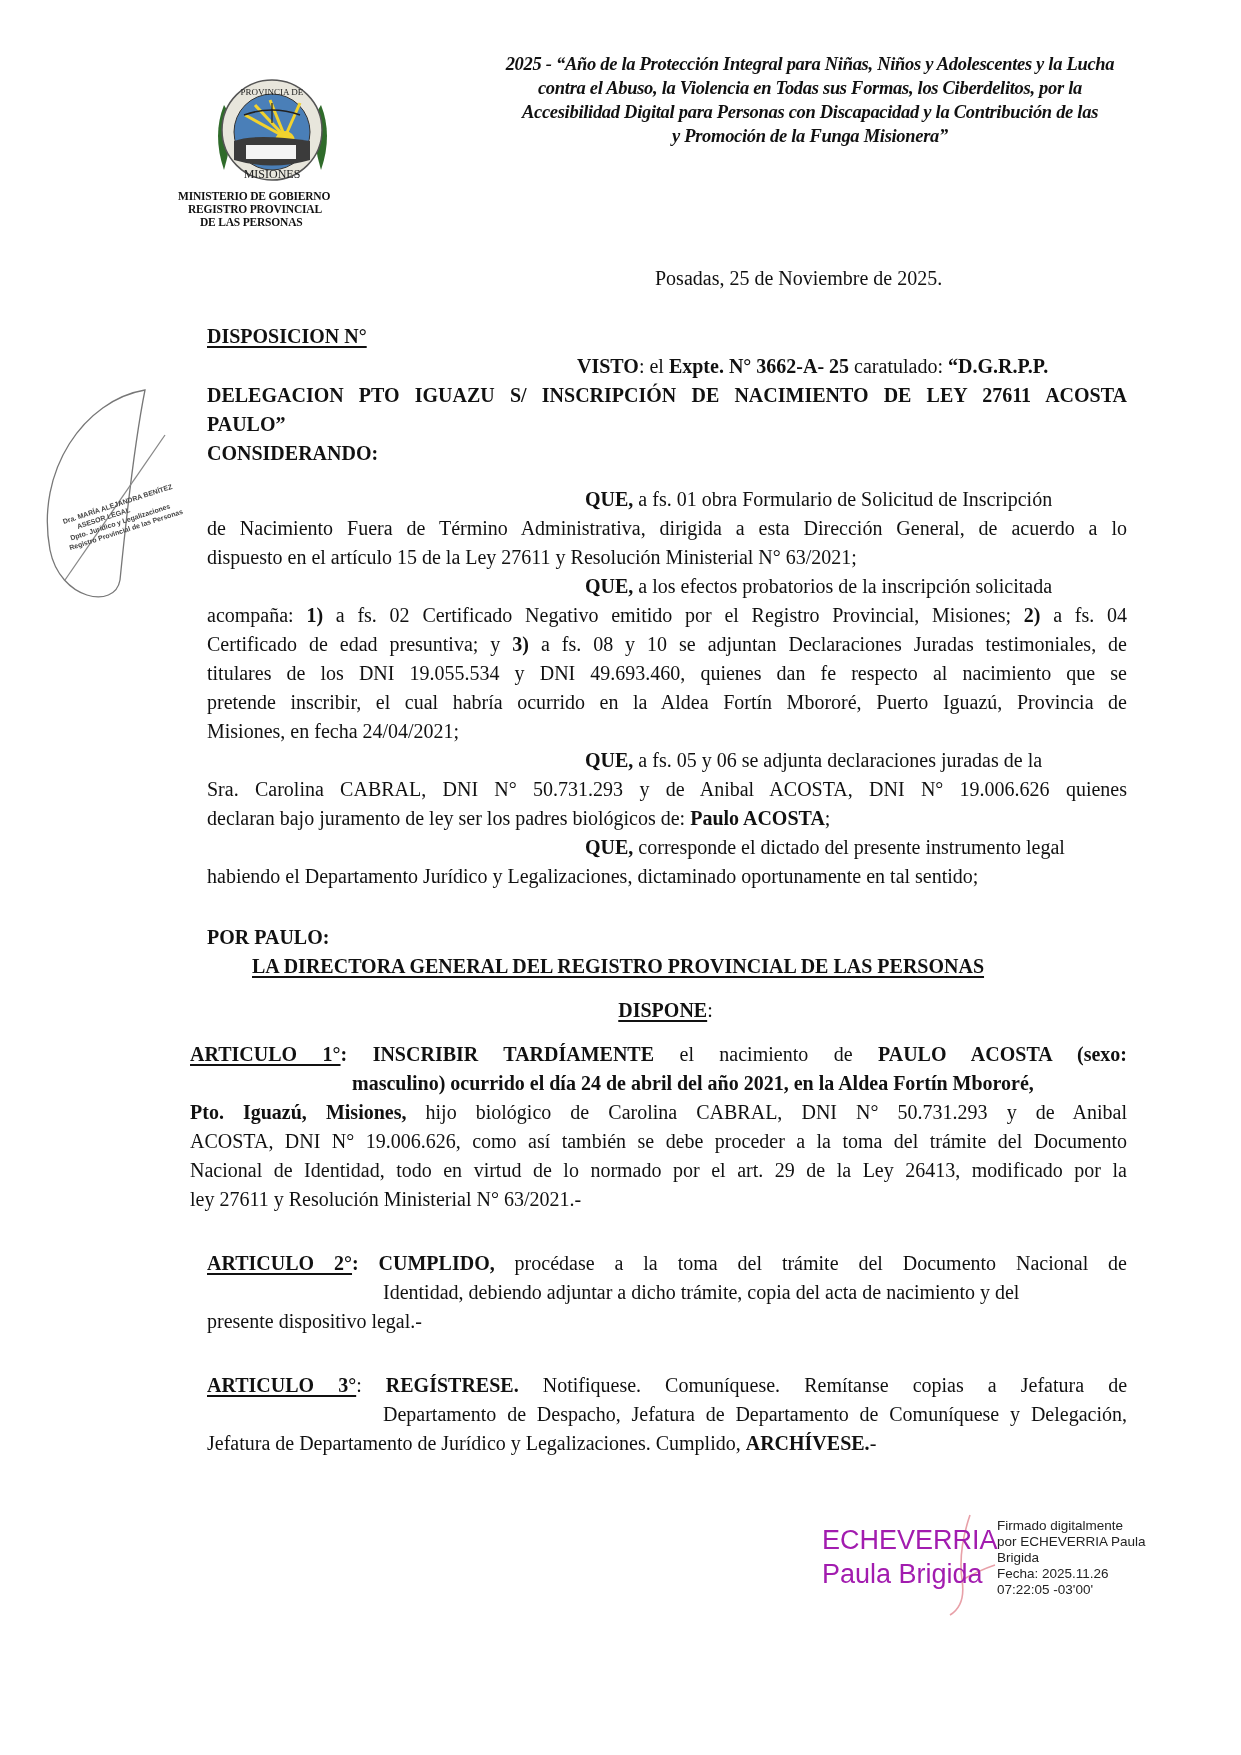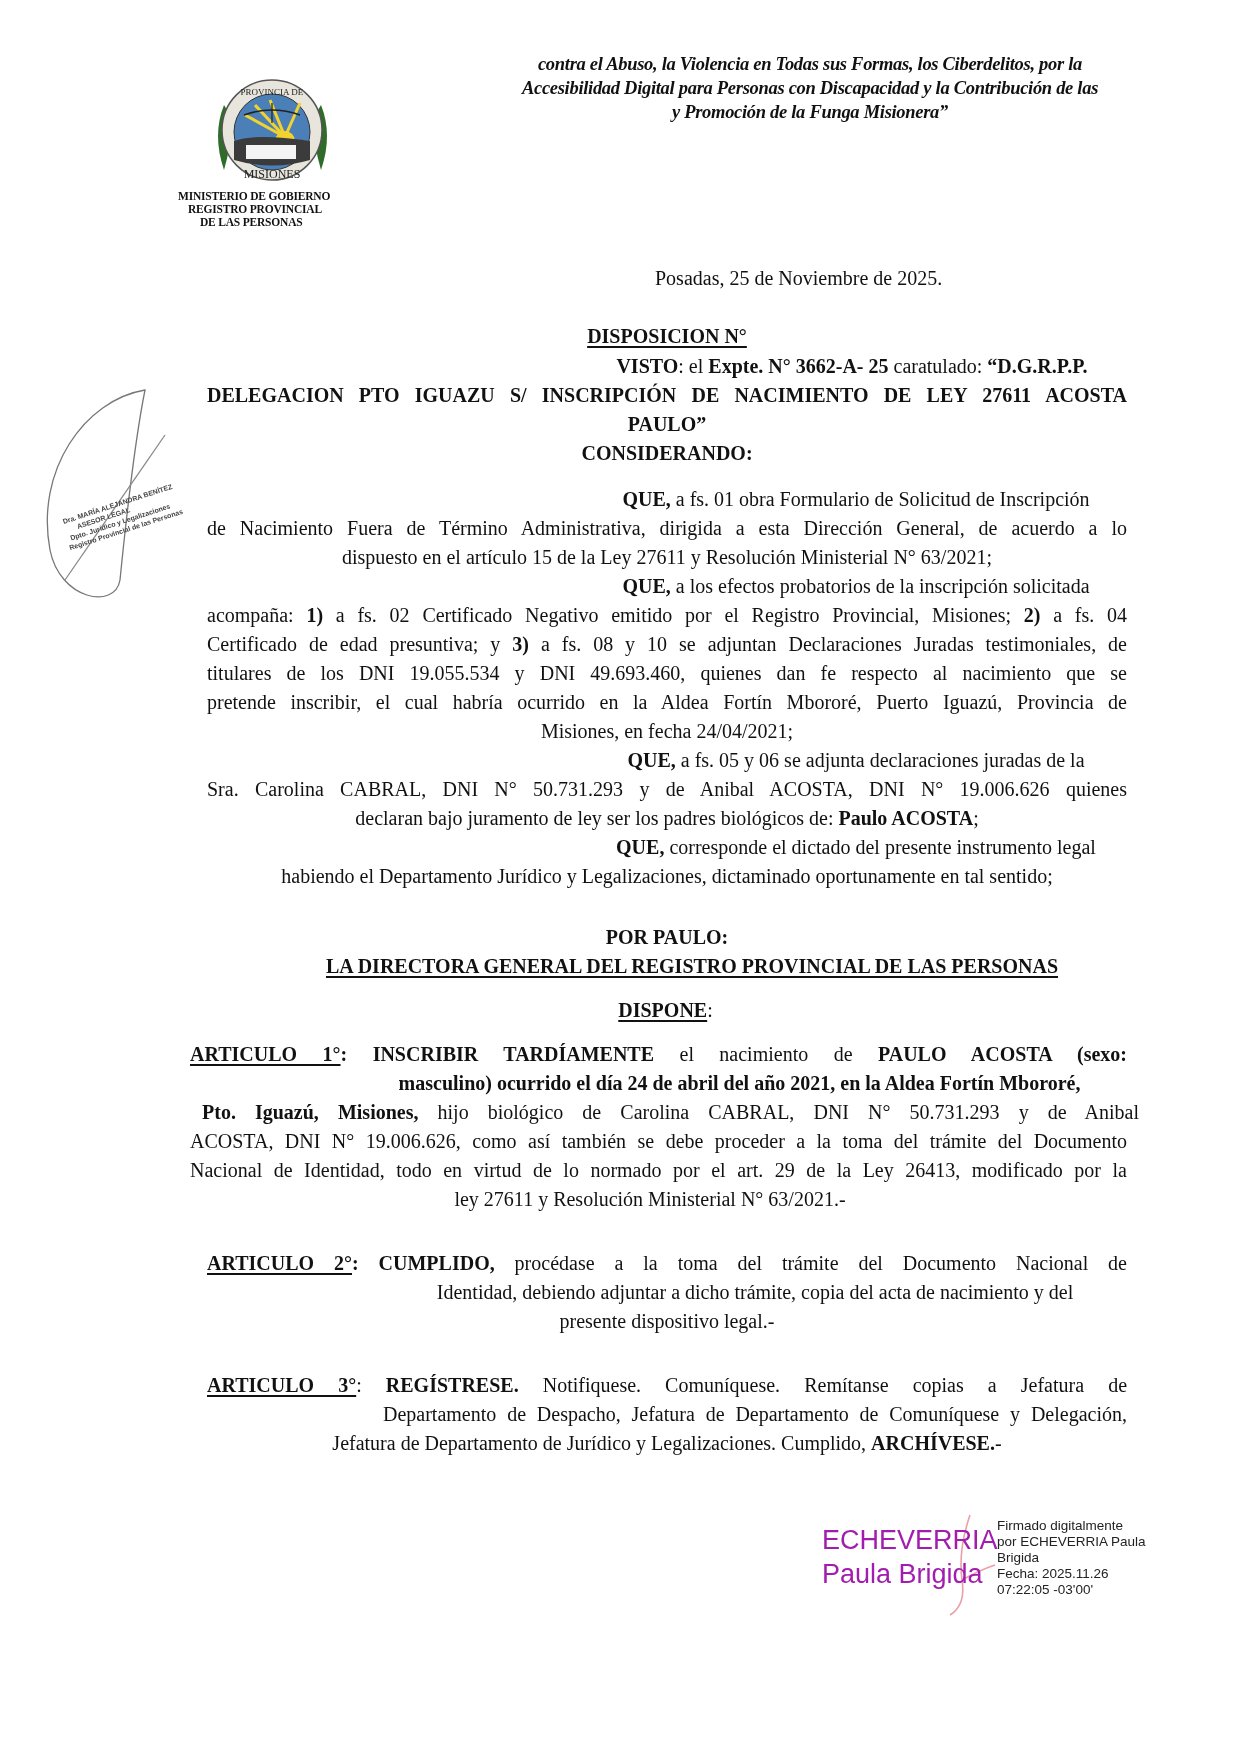--- a/index.html
+++ b/index.html
@@ -16,21 +16,21 @@
   #ministry { left: 178px; top: 190px; width: 170px; font-size: 11.5px; font-weight: bold; line-height: 13px; letter-spacing: -0.2px; }
   #ministry div:nth-child(2) { padding-left: 10px; }
   #ministry div:nth-child(3) { padding-left: 22px; }
 
   
   #motto { left: 450px; top: 52px; width: 720px; text-align: center; font-style: italic; font-weight: bold;
            font-size: 18.5px; line-height: 24px; letter-spacing: -0.3px; }
 
   #place-date { left: 655px; top: 267px; font-size: 20px; }
 
-  .line { position: absolute; left: 207px; width: 920px; font-size: 20px; line-height: 29px; white-space: nowrap; text-align: center; }
+  .line { position: absolute; left: 207px; width: 920px; font-size: 20px; line-height: 29px; white-space: nowrap; }
   .just { text-align: justify; text-align-last: justify; }
 
   #sello { left: 25px; top: 380px; width: 170px; height: 240px; }
 
   
   #sig-name { left: 822px; top: 1523px; font-size: 27px; line-height: 34px; color: #a21caf; }
   #sig-meta { left: 997px; top: 1518px; font-size: 13.5px; line-height: 16px; color: #222; }
   #sig-mark { left: 940px; top: 1510px; width: 60px; height: 110px; }
 </style>
 </head>
@@ -62,20 +62,21 @@
   </svg>
 </div>
 
 <div id="ministry" class="abs serif">
   <div>MINISTERIO DE GOBIERNO</div>
   <div>REGISTRO PROVINCIAL</div>
   <div>DE LAS PERSONAS</div>
 </div>
 
 <div id="motto" class="abs serif">
+  <div>2025 - “Año de la Protección Integral para Niñas, Niños y Adolescentes y la Lucha</div>
   <div>contra el Abuso, la Violencia en Todas sus Formas, los Ciberdelitos, por la</div>
   <div>Accesibilidad Digital para Personas con Discapacidad y la Contribución de las</div>
   <div>y Promoción de la Funga Misionera”</div>
 </div>
 
 <div id="place-date" class="abs">Posadas, 25 de Noviembre de 2025.</div>
 
 <div id="sello" class="abs">
   <svg width="170" height="240" viewBox="0 0 170 240">
     <path d="M120 10 C 60 20, 10 90, 25 170 C 35 220, 90 230, 95 200 C 100 150, 110 60, 120 10 Z" fill="none" stroke="#777" stroke-width="1.3"></path>
@@ -137,21 +138,21 @@
   <span class="u">LA  DIRECTORA GENERAL DEL REGISTRO PROVINCIAL DE LAS PERSONAS</span>
 </div>
 <div class="line" style="top:996px; left:0; width:1241px; text-align:center; padding-left:90px; box-sizing:border-box;">
   <b class="u">DISPONE</b><span>:</span>
 </div>
 
 <div class="line just" style="top:1040px; left:190px; width:937px;">
   <b class="u">ARTICULO 1°</b><b>: </b><b>INSCRIBIR TARDÍAMENTE</b><span> el nacimiento de </span><b>PAULO ACOSTA (sexo:</b>
 </div>
 <div class="line b" style="top:1069px; left:352px; width:775px;">masculino) ocurrido el día 24 de abril del año 2021, en la Aldea Fortín Mbororé,</div>
-<div class="line just" style="top:1098px; left:190px; width:937px;margin-left:12px;">
+<div class="line just" style="top:1098px; left:190px; width:937px;">
   <b>Pto. Iguazú, Misiones,</b><span> hijo biológico de Carolina CABRAL, DNI N° 50.731.293 y de Anibal</span>
 </div>
 <div class="line just" style="top:1127px; left:190px; width:937px;">ACOSTA, DNI N° 19.006.626, como así también se debe proceder a la toma del trámite del Documento</div>
 <div class="line just" style="top:1156px; left:190px; width:937px;">Nacional de Identidad, todo en virtud de lo normado por el art. 29 de la Ley 26413, modificado por la</div>
 <div class="line" style="top:1185px; left:190px;">ley 27611 y Resolución Ministerial N° 63/2021.-</div>
 
 <div class="line just" style="top:1249px; left:207px; width:920px;">
   <b class="u">ARTICULO 2°</b><b>: </b><b>CUMPLIDO,</b><span> procédase a la toma del trámite del Documento Nacional de</span>
 </div>
 <div class="line" style="top:1278px; left:383px; width:744px;">Identidad, debiendo adjuntar a dicho trámite, copia del acta de nacimiento y del</div>

